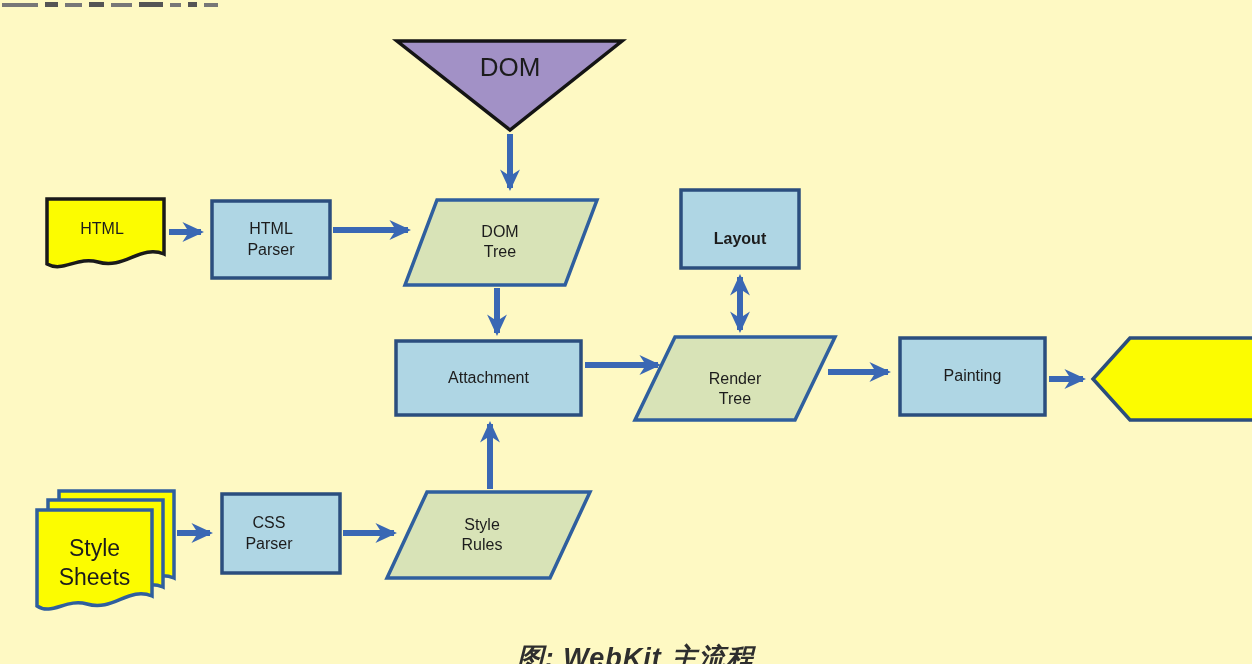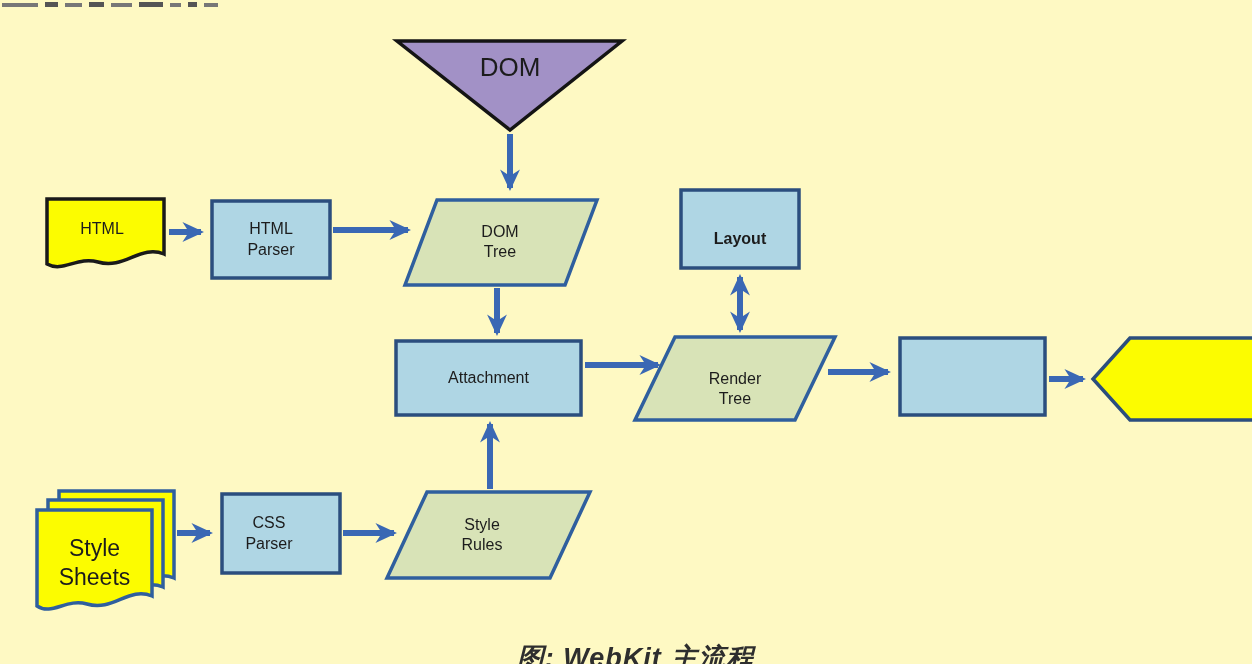--- a/index.html
+++ b/index.html
@@ -101,20 +101,21 @@
   <div class="lbl" style="left:420px;top:203px;width:160px;height:78px;">DOM
 Tree</div>
 
   <div class="lbl" style="left:681px;top:190px;width:118px;height:99px;font-weight:bold;">Layout</div>
 
   <div class="lbl" style="left:396px;top:341px;width:185px;height:74px;">Attachment</div>
 
   <div class="lbl" style="left:655px;top:349px;width:160px;height:80px;">Render
 Tree</div>
 
+  <div class="lbl" style="left:900px;top:338px;width:145px;height:77px;">Painting</div>
 
 
   <div class="lbl small" style="left:37px;top:521px;width:115px;height:84px;">Style
 Sheets</div>
 
   <div class="lbl" style="left:222px;top:494px;width:94px;height:79px;">CSS
 Parser</div>
 
   <div class="lbl" style="left:402px;top:495px;width:160px;height:80px;">Style
 Rules</div>

